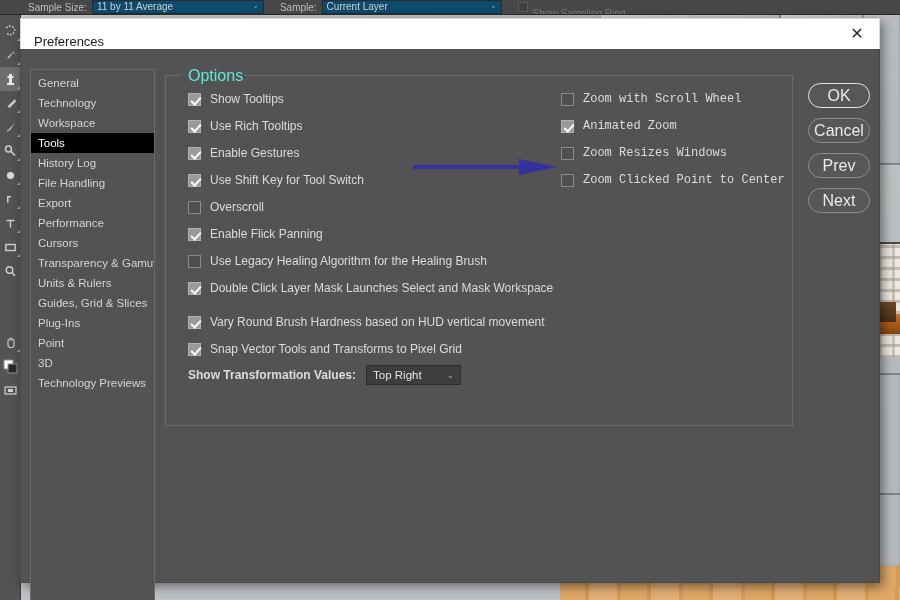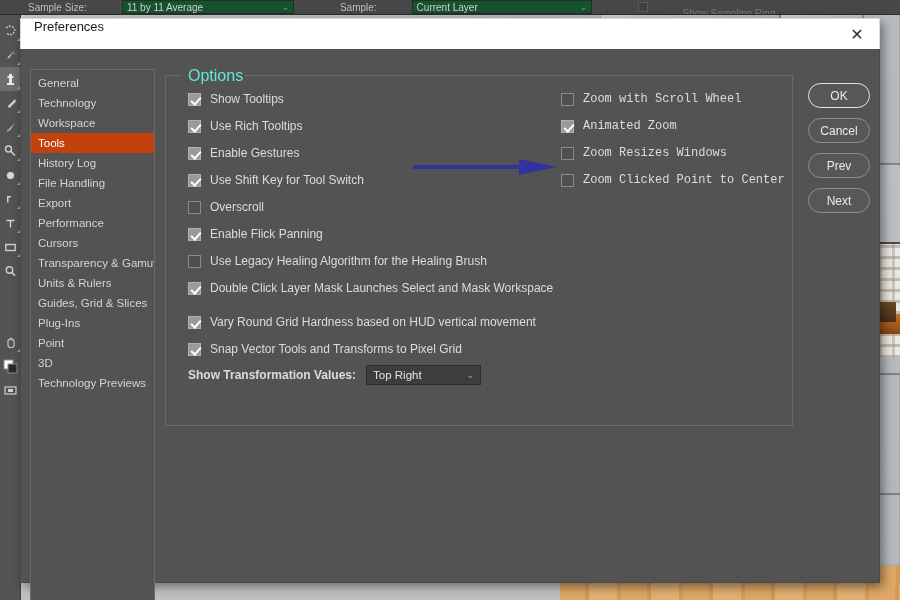--- a/index.html
+++ b/index.html
@@ -71,26 +71,25 @@
 
   
   #options-bar {
     position: absolute; left: 0; top: 0; width: 900px; height: 15px;
     background: #474747;
     border-bottom: 1px solid #2b2b2b;
     display: flex; align-items: center;
     overflow: hidden;
     font-size: 10px; color: #b8b8b8;
     padding-left: 28px;
-    gap: 30px;
   }
   .ob-label { margin-right: 5px; white-space: nowrap; color: #bdbdbd; }
   .ob-select {
-    height: 14px; background: #14532d; border: 1px solid #2a2a2a;
-    color: #cfcfcf; font-size: 10px; display: flex; align-items: center;
+    height: 14px; background: #0c4a6e; border: 1px solid #2a2a2a;
+    color: #cfcfcf; font-size: 10px; display: flex; align-items: flex-start;
     padding: 0 4px; position: relative; margin-right: 16px;
   }
   .ob-select .chev {
     position: absolute; right: 4px; color: #9a9a9a; font-size: 8px;
   }
   .ob-chk {
     width: 10px; height: 10px; border: 1px solid #5c5c5c; background: #3f3f3f;
     margin-right: 5px; flex: none;
   }
   .ob-dim { color: #7a7a7a; margin-top: 12px; }
@@ -117,21 +116,21 @@
 
   
   #dialog {
     position: absolute; left: 20px; top: 18px;
     width: 860px; height: 565px;
     background: #535353;
     box-shadow: 3px 4px 10px rgba(0,0,0,.45);
   }
   #titlebar {
     height: 31px; background: #ffffff;
-    display: flex; align-items: flex-start; justify-content: space-between;
+    display: flex; align-items: flex-end; justify-content: space-between;
     padding: 0 0 0 13px;
     border: 1px solid #d8d8d8; border-bottom: none;
   }
   #title-text {
     font-size: 13px; color: #1a1a1a; font-family: "Liberation Sans", sans-serif;
   }
   #close-btn {
     width: 44px; height: 31px;
     display: flex; align-items: center; justify-content: center;
     color: #2b2b2b; font-size: 16px; line-height: 1;
@@ -152,21 +151,21 @@
     padding-top: 3px;
     overflow: hidden;
   }
   .pref-item {
     height: 20px; line-height: 20px;
     padding-left: 7px;
     font-size: 11.5px; color: #d4d4d4;
     white-space: nowrap;
     cursor: default;
   }
-  .pref-item.selected { background: #c2410c; color: #ffffff; }
+  .pref-item.selected { background: #000000; color: #ffffff; }
 
   
   #options-group {
     position: absolute; left: 144px; top: 26px;
     width: 628px; height: 351px;
     border: 1px solid #6a6a6a;
     border-top: none;
   }
   #options-group::before,
   #options-group::after {
@@ -211,21 +210,21 @@
     font-size: 12px; color: #dcdcdc; line-height: 16px; white-space: nowrap;
   }
 
   
   #transform-row {
     position: absolute; left: 22px; top: 290px;
     display: flex; align-items: center;
   }
   #transform-label { font-size: 12px; color: #dcdcdc; margin-right: 10px; font-weight: bold; }
   #transform-select {
-    width: 115px; height: 20px;
+    width: 95px; height: 20px;
     background: #3d3d3d; border: 1px solid #2e2e2e;
     display: flex; align-items: center;
     padding: 0 6px; position: relative;
     font-size: 11.5px; color: #e2e2e2;
     cursor: pointer;
   }
   #transform-select .chev {
     position: absolute; right: 6px; top: 4px;
     color: #aaaaaa; font-size: 9px;
   }
@@ -233,21 +232,21 @@
   
   #btn-col {
     position: absolute; left: 787px; top: 34px;
     width: 62px;
   }
   .dlg-btn {
     width: 62px; height: 25px; margin-bottom: 10px;
     border-radius: 13px;
     border: 1px solid #8e8e8e;
     background: #575757;
-    color: #eaeaea; font-size: 12px;
+    color: #eaeaea; font-size: 16px;
     display: flex; align-items: center; justify-content: center;
     cursor: pointer;
   }
   .dlg-btn.primary { border: 1px solid #e3e3e3; }
 
   
   #arrow-annotation {
     position: absolute; left: 390px; top: 108px;
     width: 146px; height: 20px;
     pointer-events: none;
@@ -450,21 +449,21 @@
           <div class="chkrow">
             <span class="chkbox"></span>
             <span class="chklabel">Use Legacy Healing Algorithm for the Healing Brush</span>
           </div>
           <div class="chkrow">
             <span class="chkbox checked"></span>
             <span class="chklabel">Double Click Layer Mask Launches Select and Mask Workspace</span>
           </div>
           <div class="chkrow gap">
             <span class="chkbox checked"></span>
-            <span class="chklabel">Vary Round Grid Hardness based on HUD vertical movement</span>
+            <span class="chklabel">Vary Round Brush Hardness based on HUD vertical movement</span>
           </div>
           <div class="chkrow">
             <span class="chkbox checked"></span>
             <span class="chklabel">Snap Vector Tools and Transforms to Pixel Grid</span>
           </div>
         </div>
       <div class="col" id="col-right">
           <div class="chkrow">
             <span class="chkbox"></span>
             <span class="chklabel">Zoom with Scroll Wheel</span>

